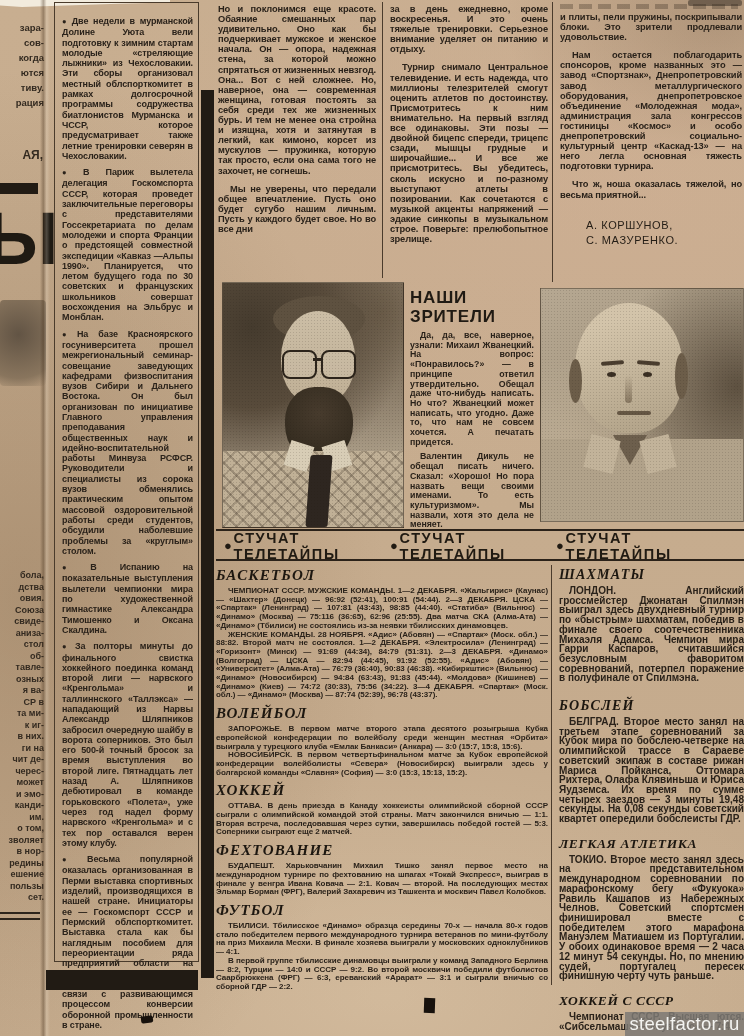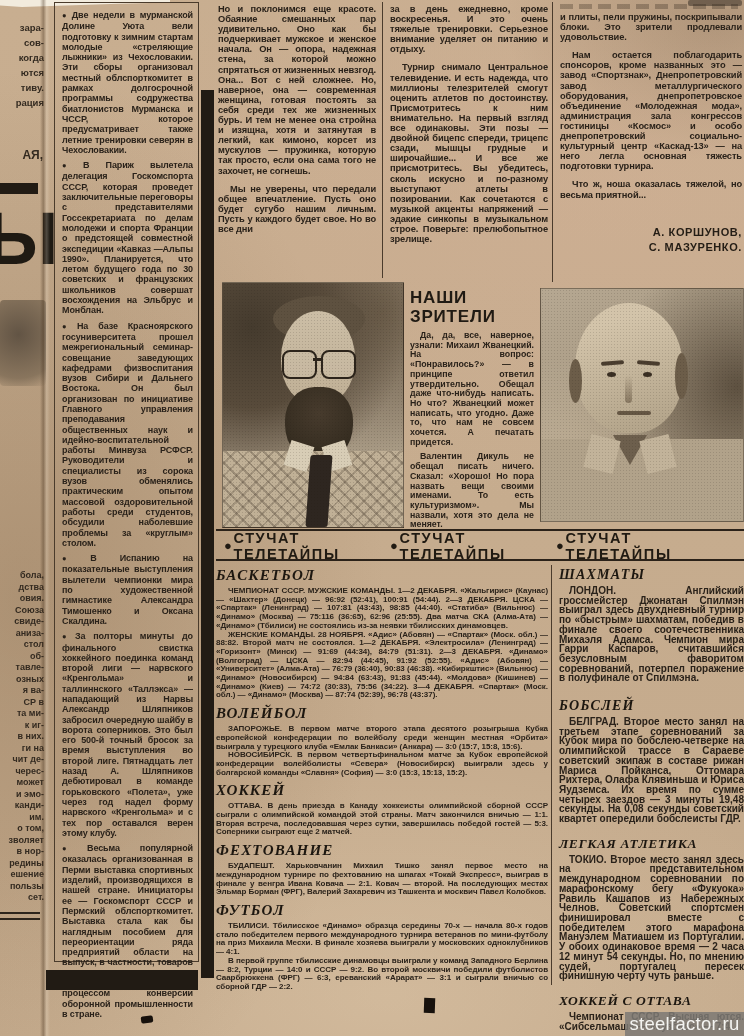--- a/index.html
+++ b/index.html
@@ -16,29 +16,29 @@
   .frag{font-weight:700;text-align:right;color:#332a20;}
   .frag div{white-space:nowrap;}
   .bigY{font-weight:900;color:#1f1a13;line-height:1;}
   .bar{background:#211b14;}
   .dblrule{border-top:2px solid #2c241b;border-bottom:2px solid #2c241b;height:4px;}
   .fold{background:linear-gradient(90deg,transparent,rgba(70,50,30,.38),rgba(255,246,230,.22),transparent);}
   .torn{background:#f2ebdd;clip-path:polygon(0 0,170px 0,170px 35%,118px 55%,58px 82%,22px 100%,0 80%);}
   .stripblotch{background:radial-gradient(circle at 40% 40%, #4c4135, #7d6b55 75%, transparent);opacity:.8;border-radius:4px;}
   
   .briefsbox{border:1px solid #4a3b2b;padding:7px 5px 0 7px;box-sizing:border-box;}
-  .brief{font-size:9px;line-height:10.3px;font-weight:700;text-align:justify;margin:0 0 5px 0;letter-spacing:-0.1px;}
+  .brief{font-size:9px;line-height:10.3px;font-weight:700;text-align:justify;margin:6px 0 5px 0;letter-spacing:-0.1px;}
   .brief .bullet{font-size:7.5px;padding-right:3px;}
   
   .art p{font-size:9.3px;line-height:10.1px;font-weight:700;text-align:justify;margin:0;text-indent:12px;letter-spacing:-0.1px;}
   .art p.cont{text-indent:0;}
   .art p + p{margin-top:8px;}
   .cutline{height:5px;margin:0 4px 3px 0;opacity:.35;
     background:repeating-linear-gradient(90deg,rgba(40,30,20,.8) 0 13px,transparent 13px 19px);}
-  .signature{margin-top:25px;text-align:right;padding-left:26px;font-size:11px;font-weight:700;line-height:15px;letter-spacing:.6px;color:#241d15;}
+  .signature{margin-top:18px;text-align:left;padding-left:26px;font-size:11px;font-weight:400;line-height:15px;letter-spacing:.6px;color:#241d15;}
   .vrule{width:1px;background:#4a3b2c;}
   .hrule{height:2px;background:#2b2219;}
   
   .vtitle{font-size:17px;font-weight:800;line-height:19px;letter-spacing:.8px;white-space:pre-line;color:#201a13;}
   .vp{font-size:8.8px;line-height:9.7px;font-weight:700;text-align:justify;text-indent:10px;margin:5px 0 0 0;}
   
   .ph{overflow:hidden;border:1px solid rgba(46,36,24,.45);}
   .dots{position:absolute;inset:0;background-image:radial-gradient(rgba(30,22,14,.14) .7px,transparent .8px);background-size:3px 3px;}
   .phL{background:
     radial-gradient(circle at 16% 18%, #453b2e 0%, #584b3b 32%, transparent 62%),
@@ -220,21 +220,21 @@
 
   <div class="abs vrule" style="left:551px;top:565px;height:420px;"></div>
 
   <div class="abs spR" style="left:559px;top:562px;width:185px;">
     <div class="sec-title" style="font-size:14px;">ШАХМАТЫ</div>
     <p>ЛОНДОН. Английский гроссмейстер Джонатан Спилмэн выиграл здесь двухдневный турнир по «быстрым» шахматам, победив в финале своего соотечественника Михаэля Адамса. Чемпион мира Гарри Каспаров, считавшийся безусловным фаворитом соревнований, потерпел поражение в полуфинале от Спилмэна.</p>
     <div class="sec-title" style="font-size:14px;margin-top:15px;">БОБСЛЕЙ</div>
     <p>БЕЛГРАД. Второе место занял на третьем этапе соревнований за Кубок мира по бобслею-четверке на олимпийской трассе в Сараеве советский экипаж в составе рижан Мариса Пойканса, Оттомара Рихтера, Олафа Клявиньша и Юриса Яудземса. Их время по сумме четырех заездов — 3 минуты 19,48 секунды. На 0,08 секунды советский квартет опередили бобслеисты ГДР.</p>
     <div class="sec-title" style="font-size:13.5px;margin-top:12px;letter-spacing:.6px;">ЛЕГКАЯ АТЛЕТИКА</div>
     <p>ТОКИО. Второе место занял здесь на представительном международном соревновании по марафонскому бегу «Фукуока» Равиль Кашапов из Набережных Челнов. Советский спортсмен финишировал вместе с победителем этого марафона Мануэлем Матиашем из Португалии. У обоих одинаковое время — 2 часа 12 минут 54 секунды. Но, по мнению судей, португалец пересек финишную черту чуть раньше.</p>
-    <div class="sec-title" style="font-size:13.5px;margin-top:12px;letter-spacing:.6px;">ХОККЕЙ С ОТТАВА</div>
+    <div class="sec-title" style="font-size:13.5px;margin-top:12px;letter-spacing:.6px;">ХОККЕЙ С СССР</div>
     <p>Чемпионат СССР. Высшая ются. «Сибсельмаш» — «Кузбасс» — 7:4.</p>
   </div>
 
   <div class="abs blacksq" style="left:424px;top:998px;width:11px;height:15px;transform:rotate(2deg);"></div>
   <div class="abs blacksq" style="left:141px;top:1016px;width:12px;height:7px;border-radius:2px;transform:rotate(-8deg);"></div>
   <div class="abs watermark" style="left:625px;top:1012px;width:119px;height:24px;">steelfactor.ru</div>
 
 </div>
 
 </body></html>

